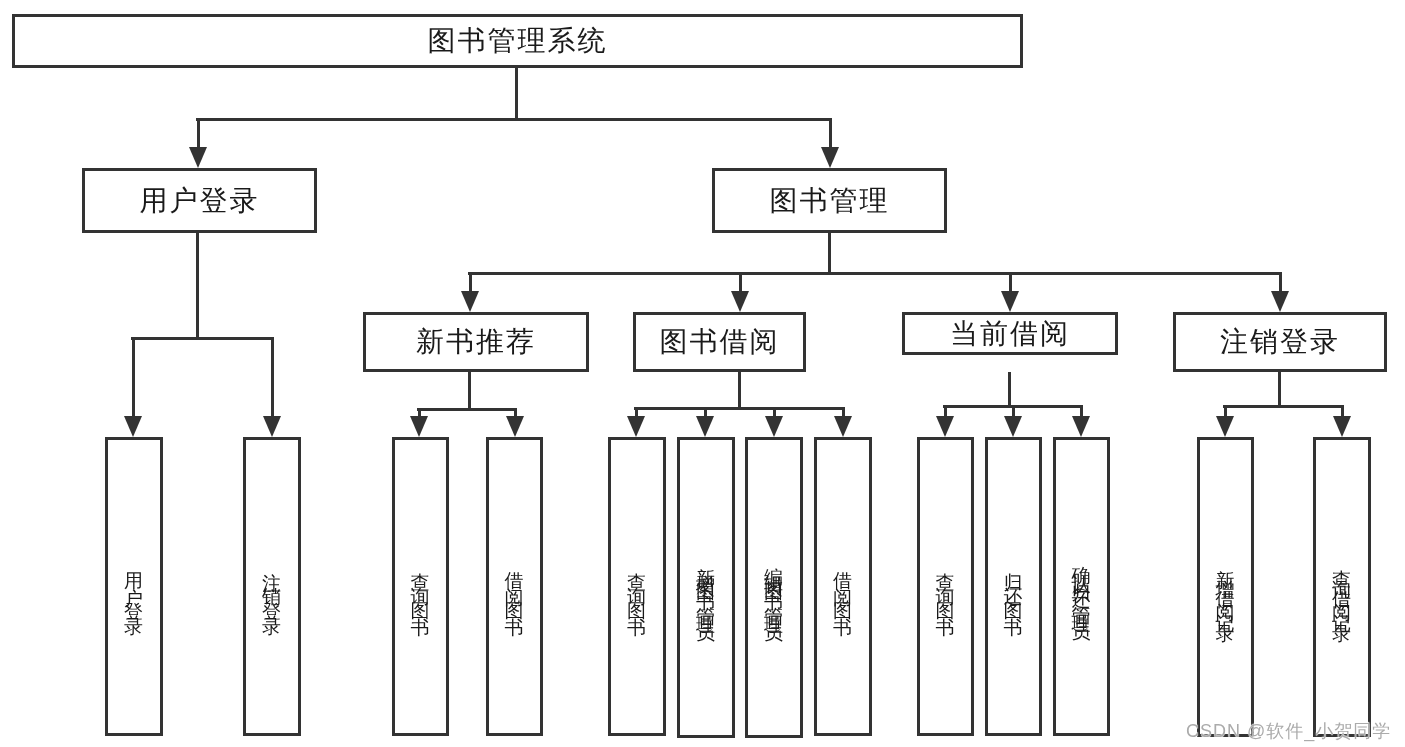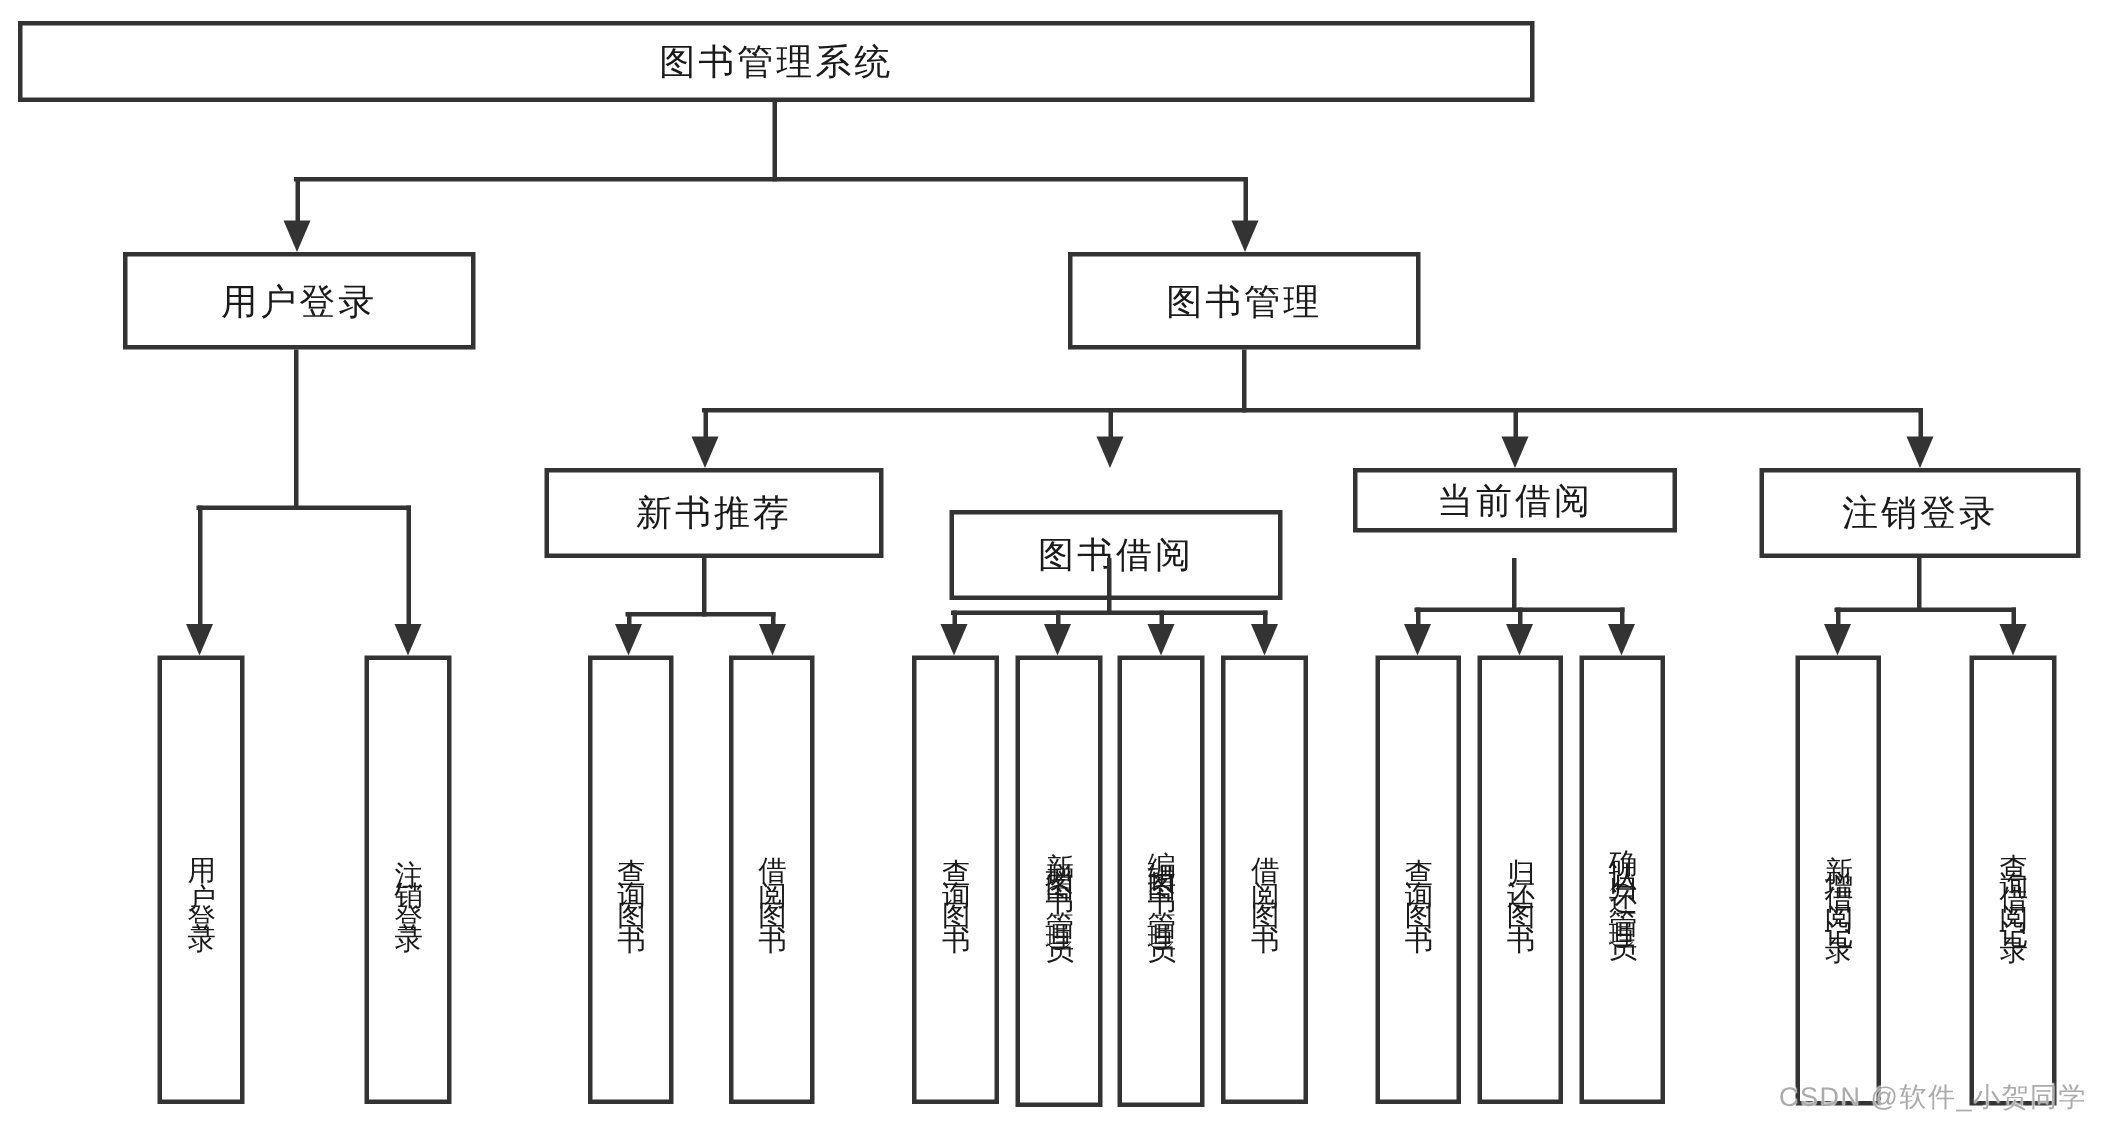--- a/index.html
+++ b/index.html
@@ -7,21 +7,21 @@
     position:relative; width:1405px; height:747px;
     background:#ffffff; overflow:hidden;
     font-family:"Liberation Sans", sans-serif;
     color:#1a1a1a;
   }
   .box {
     position:absolute; box-sizing:border-box;
     border:3px solid #333333; background:#ffffff;
     display:flex; align-items:center; justify-content:center;
   }
-  .h-label { font-size:24px; letter-spacing:2px; white-space:nowrap; }
+  .h-label { font-size:28px; letter-spacing:2px; white-space:nowrap; }
   .leaf-label {
     writing-mode:vertical-rl; text-orientation:mixed;
     font-size:19px; line-height:1; white-space:nowrap;
   }
   .stem, .bar { position:absolute; background:#333333; }
   .stem { width:3px; }
   .bar  { height:3px; }
   .arrow { position:absolute; width:18px; }
   .arrow .shaft {
     position:absolute; left:50%; top:0; bottom:15px;
@@ -51,21 +51,21 @@
   <div class="box" style="left:82px; top:168px; width:235px; height:65px;">
     <span class="h-label">用户登录</span>
   </div>
   <div class="box" style="left:712px; top:168px; width:235px; height:65px;font-family:Liberation Serif, serif;">
     <span class="h-label">图书管理</span>
   </div>
 
   <div class="box" style="left:363px; top:312px; width:226px; height:60px;justify-content:center;">
     <span class="h-label">新书推荐</span>
   </div>
-  <div class="box" style="left:633px; top:312px; width:222px; height:60px;margin-top:28px;">
+  <div class="box" style="left:633px; top:312px; width:173px; height:60px;">
     <span class="h-label">图书借阅</span>
   </div>
   <div class="box" style="left:902px; top:312px; width:216px; height:43px;">
     <span class="h-label">当前借阅</span>
   </div>
   <div class="box" style="left:1173px; top:312px; width:214px; height:60px;">
     <span class="h-label">注销登录</span>
   </div>
 
   <div class="box" style="left:105px; top:437px; width:58px; height:299px;">

